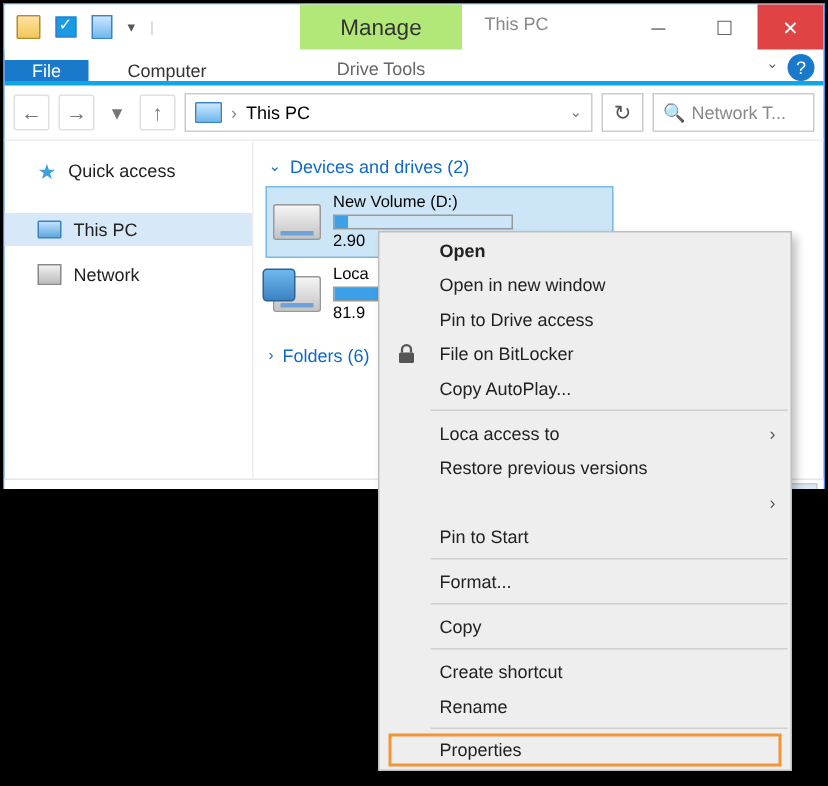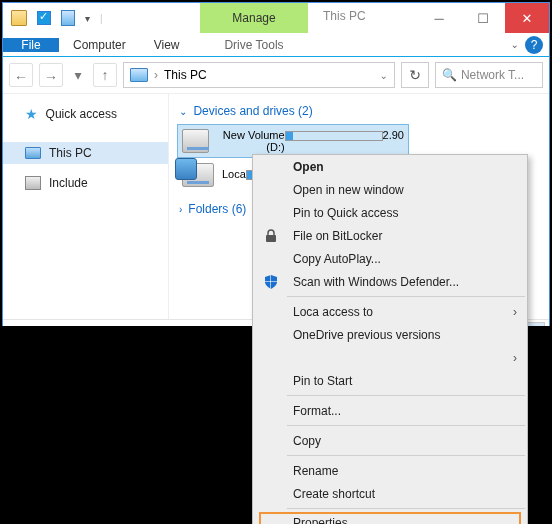--- a/index.html
+++ b/index.html
@@ -37,21 +37,21 @@
     .titlebar .qat .check-icon::after { content:"✓"; color:#fff; font-size:11px; position:absolute; left:1px; top:-2px;}
     .titlebar .qat .doc-icon { width:14px; height:16px; background:linear-gradient(#cce6ff,#6fb8eb); border:1px solid #3b82c4;}
     .titlebar .qat .chev { font-size:10px; color:#555;}
     .titlebar .manage-tab {
       position: absolute;
       left: 197px; top: 0;
       height: 30px;
       width: 108px;
       background: #b2e877;
       display:flex; align-items:center; justify-content:center;
-      font-size: 12px; color:#333;
+      font-size: 15px; color:#333;
     }
     .titlebar .title-text {
       position:absolute;
       left: 320px;
       top: 6px;
       color: #888;
       font-size: 12px;
     }
     .titlebar .win-btns {
       position:absolute; right:0; top:0; display:flex;
@@ -64,23 +64,24 @@
     }
     .titlebar .win-btn.close { background:#e04343; color:#fff;}
     .titlebar .win-btn.min::before { content:"─"; }
     .titlebar .win-btn.max::before { content:"☐"; }
     .titlebar .win-btn.close::before { content:"✕"; }
 
     
     .menubar {
       height: 24px;
       display:flex;
-      align-items:center;
-      border-bottom:1px solid #0ea5e9;
+      align-items:flex-end;
+      border-bottom:3px solid #0ea5e9;
       position:relative;
+      gap:12px;
     }
     .menubar .file-tab {
       background:#1979ca;
       color:#fff;
       width: 56px;
       display:flex; align-items:center; justify-content:center;
       font-size:12px;
     }
     .menubar .tab-item {
       padding: 0 14px;
@@ -178,21 +179,21 @@
       border:1px solid #7ab8e6;
     }
     .drive-icon {
       width:32px; height:24px;
       background:linear-gradient(#f5f5f5,#c4c4c4);
       border:1px solid #999; border-radius:2px;
       position:relative;
     }
     .drive-icon::after {content:""; position:absolute; bottom:2px; left:4px; width:22px; height:3px; background:#6fa2d8; }
     .drive-item.local .drive-icon::before {content:""; position:absolute; left:-8px; top:-6px; width:20px; height:20px; border-radius:3px; background:linear-gradient(#6fb8eb,#3b82c4); border:1px solid #2b6399;}
-    .drive-info { display:flex; flex-direction:row; font-size:11px;text-align:right; }
+    .drive-info { display:flex; flex-direction:column; font-size:11px; }
     .drive-bar {
       width:120px; height:10px; border:1px solid #999; position:relative; margin:2px 0;
     }
     .drive-bar-fill { height:100%; background:#3ba0e8;}
     .folders-header { margin-top:10px;}
 
     
     .statusbar {
       position:absolute; left:0px; top: 316px;
       height: 24px;
@@ -251,21 +252,20 @@
     <div class="win-btns">
       <div class="win-btn min"></div>
       <div class="win-btn max"></div>
       <div class="win-btn close"></div>
     </div>
   </div>
 
   <div class="menubar">
     <div class="file-tab">File</div>
     <div class="tab-item">Computer</div>
-    <div class="tab-item">View</div>
     <div class="drive-tools">Drive Tools</div>
     <div class="chev-down">⌄</div>
     <div class="help">?</div>
   </div>
 
   <div class="address-row">
     <div class="nav-btn">←</div>
     <div class="nav-btn">→</div>
     <div class="nav-btn nav-sm">▾</div>
     <div class="nav-btn">↑</div>
@@ -290,21 +290,21 @@
       </div>
       <div style="height:8px"></div>
       <div style="height:8px"></div>
       <div class="side-item selected">
         <span class="normal-pc-icon icon-box"></span>
         <span>This PC</span>
       </div>
       <div style="height:8px"></div>
       <div class="side-item">
         <span class="net-icon"></span>
-        <span>Include</span>
+        <span>Network</span>
       </div>
     </div>
 
     <div class="main">
       <div class="section-header">
         <span class="caret">⌄</span>
         <span>Devices and drives (2)</span>
       </div>
 
       <div class="drive-item selected">
@@ -351,70 +351,60 @@
 <div class="blackbar"></div>
 
 <div class="ctx">
   <div class="item bold">
       <span>Open</span>
     </div>
   <div class="item">
       <span>Open in new window</span>
     </div>
   <div class="item">
-      <span>Pin to Quick access</span>
+      <span>Pin to Drive access</span>
     </div>
   <div class="item">
     <span class="mi">
       <svg viewBox="0 0 16 16" width="16" height="16">
           <rect x="3" y="7" width="10" height="7" rx="1" class="mi-lock-svg"></rect>
           <path d="M5 7 V5 a3 3 0 0 1 6 0 V7" fill="none" stroke="#555" stroke-width="1.5"></path>
         </svg>
     </span>
     <span>File on BitLocker</span>
   </div>
   <div class="item">
       <span>Copy AutoPlay...</span>
     </div>
-  <div class="item">
-    <span class="mi">
-      <svg viewBox="0 0 16 16" width="16" height="16">
-        <path d="M8 1 L14 3 V8 C14 12 8 15 8 15 C8 15 2 12 2 8 V3 Z" fill="#1b6fcf"></path>
-        <rect x="7" y="1" width="1" height="14" fill="#fff" opacity="0.6"></rect>
-        <rect x="2" y="7" width="12" height="1" fill="#fff" opacity="0.6"></rect>
-      </svg>
-    </span>
-    <span>Scan with Windows Defender...</span>
-  </div>
   <div class="sep"></div>
   <div class="item">
     <span>Loca access to</span>
     <span class="arrow">›</span>
   </div>
   <div class="item">
-      <span>OneDrive previous versions</span>
+      <span>Restore previous versions</span>
     </div>
   <div class="item">
     <span class="arrow">›</span>
   </div>
   <div class="item">
       <span>Pin to Start</span>
     </div>
   <div class="sep"></div>
   <div class="item">
       <span>Format...</span>
     </div>
   <div class="sep"></div>
   <div class="item">
       <span>Copy</span>
     </div>
   <div class="sep"></div>
   <div class="item">
+      <span>Create shortcut</span>
+    </div>
+  <div class="item">
       <span>Rename</span>
-    </div>
-  <div class="item">
-      <span>Create shortcut</span>
     </div>
   <div class="sep"></div>
   <div class="item properties-hl">
       <span>Properties</span>
     </div>
 </div>
 
 </body></html>

